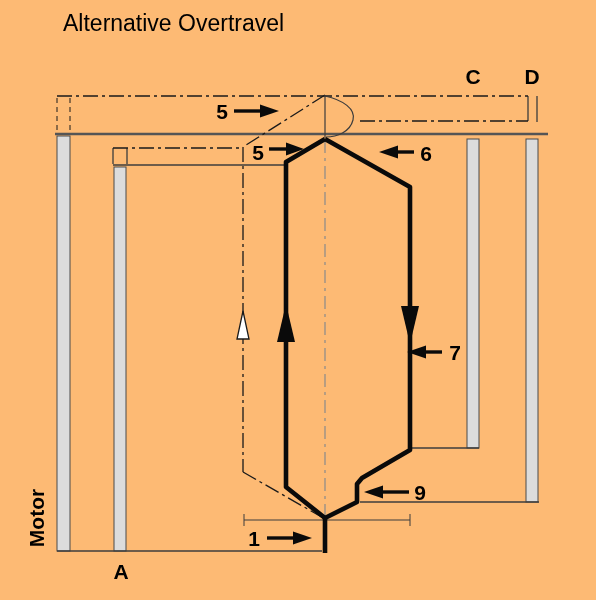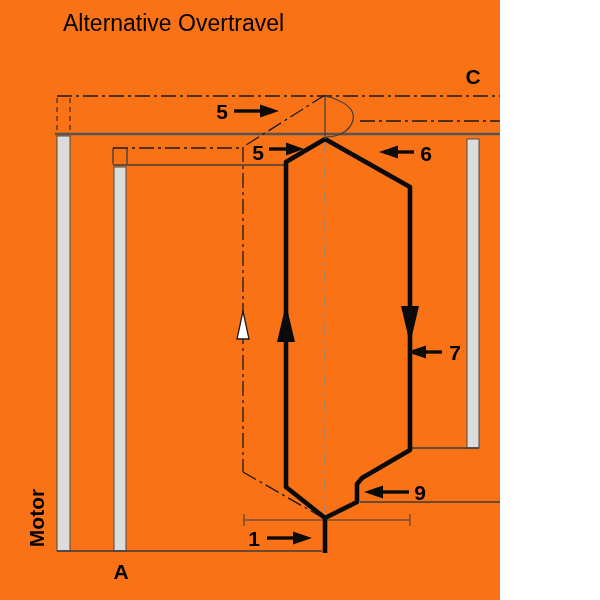--- a/index.html
+++ b/index.html
@@ -1,16 +1,16 @@
 <!DOCTYPE html>
 <html><head>
 <meta charset="utf-8">
 <style>
   html,body { margin:0; padding:0; background:#fff; }
-  .stage { position:relative; width:500px; height:600px; background:#f97316; overflow:hidden; }
+  .stage { position:relative; width:596px; height:600px; background:#fdba74; overflow:hidden; }
   svg text { user-select:none; }
   .title-text { font:400 23px "Liberation Sans", sans-serif; }
   .lbl       { font:700 21px "Liberation Sans", sans-serif; }
   .ln-frame  { stroke-width:2.6; fill:none; }
   .ln        { stroke-width:1.3; fill:none; }
   .ln-thin   { stroke-width:1;   fill:none; }
   .dashdot   { stroke-width:1.3; fill:none; stroke-dasharray:15 4 3 4; }
   .dash-sm   { stroke-width:1;   fill:none; stroke-dasharray:5 4; }
   .axis      { stroke-width:1.2; fill:none; stroke-dasharray:13 5 3 5; }
   .tool-path { stroke-width:4.6; fill:none; stroke-linejoin:round; }

